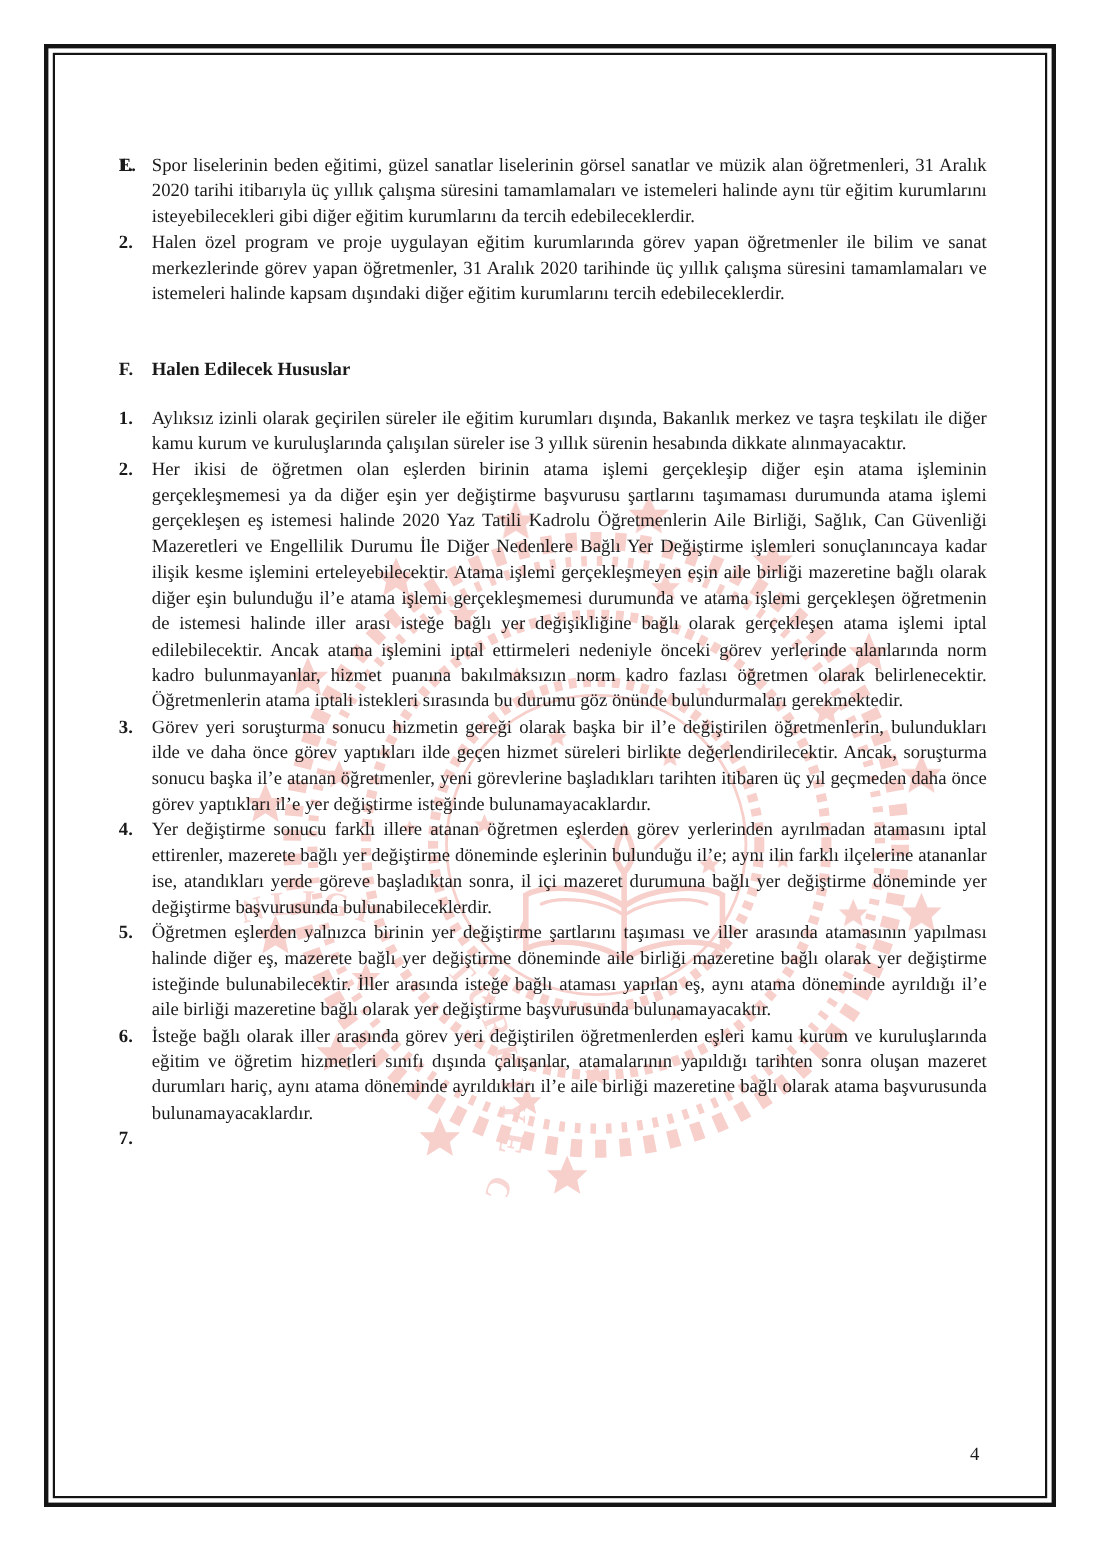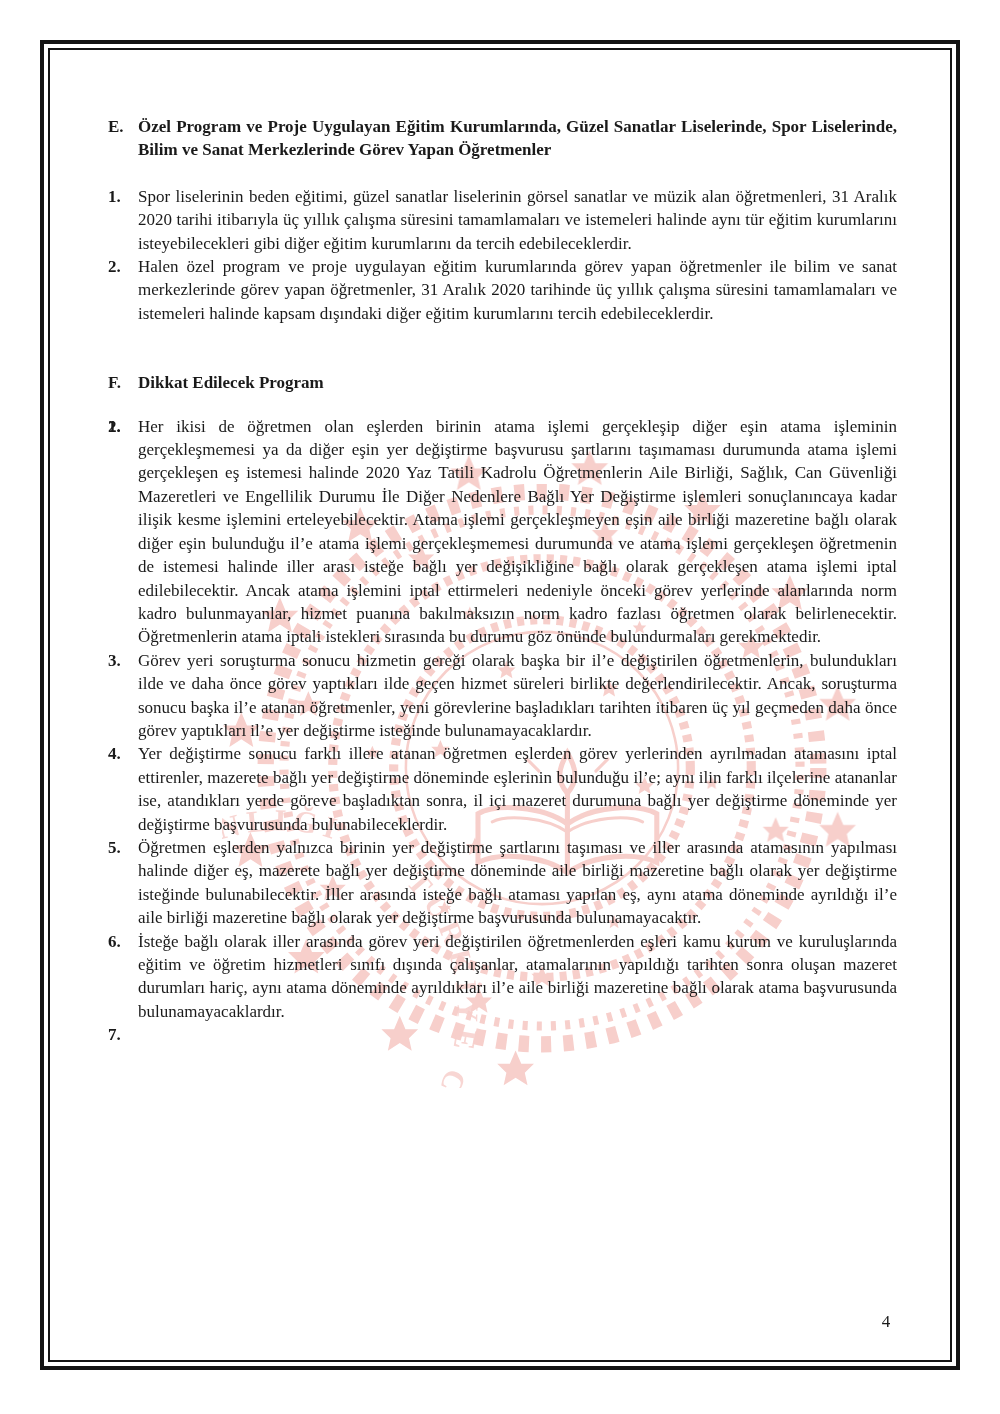--- a/index.html
+++ b/index.html
@@ -113,39 +113,39 @@
 
   <div class="frame-outer">
     <div class="frame-inner"></div>
   </div>
 
   <div class="content doc-text">
 
     <div class="sec-e">
       <div class="section-heading">
         <span class="s-letter">E.</span>
-        <span>Özel Program ve Proje Uygulayan Eğitim Kurumlarında, Güzel Sanatlar Liselerinde, Spor Liselerinde, Bilim ve Sanat Merkezlerinde Görev Yapan Öğretmenler</span>
       </div>
       <div class="item">
         <span class="num">1.</span>
         <span>Spor liselerinin beden eğitimi, güzel sanatlar liselerinin görsel sanatlar ve müzik alan öğretmenleri, 31 Aralık 2020 tarihi itibarıyla üç yıllık çalışma süresini tamamlamaları ve istemeleri halinde aynı tür eğitim kurumlarını isteyebilecekleri gibi diğer eğitim kurumlarını da tercih edebileceklerdir.</span>
       </div>
       <div class="item">
         <span class="num">2.</span>
         <span>Halen özel program ve proje uygulayan eğitim kurumlarında görev yapan öğretmenler ile bilim ve sanat merkezlerinde görev yapan öğretmenler, 31 Aralık 2020 tarihinde üç yıllık çalışma süresini tamamlamaları ve istemeleri halinde kapsam dışındaki diğer eğitim kurumlarını tercih edebileceklerdir.</span>
       </div>
     </div>
 
     <div class="sec-f">
       <div class="section-heading">
         <span class="s-letter">F.</span>
-        <span>Dikkat Edilecek Program</span>
+        <span>Halen Edilecek Hususlar</span>
       </div>
       <div class="item">
         <span class="num">1.</span>
+        <span>Aylıksız izinli olarak geçirilen süreler ile eğitim kurumları dışında, Bakanlık merkez ve taşra teşkilatı ile diğer kamu kurum ve kuruluşlarında çalışılan süreler ise 3 yıllık sürenin hesabında dikkate alınmayacaktır.</span>
       </div>
       <div class="item">
         <span class="num">2.</span>
         <span>Her ikisi de öğretmen olan eşlerden birinin atama işlemi gerçekleşip diğer eşin atama işleminin gerçekleşmemesi ya da diğer eşin yer değiştirme başvurusu şartlarını taşımaması durumunda atama işlemi gerçekleşen eş istemesi halinde 2020 Yaz Tatili Kadrolu Öğretmenlerin Aile Birliği, Sağlık, Can Güvenliği Mazeretleri ve Engellilik Durumu İle Diğer Nedenlere Bağlı Yer Değiştirme işlemleri sonuçlanıncaya kadar ilişik kesme işlemini erteleyebilecektir. Atama işlemi gerçekleşmeyen eşin aile birliği mazeretine bağlı olarak diğer eşin bulunduğu il’e atama işlemi gerçekleşmemesi durumunda ve atama işlemi gerçekleşen öğretmenin de istemesi halinde iller arası isteğe bağlı yer değişikliğine bağlı olarak gerçekleşen atama işlemi iptal edilebilecektir. Ancak atama işlemini iptal ettirmeleri nedeniyle önceki görev yerlerinde alanlarında norm kadro bulunmayanlar, hizmet puanına bakılmaksızın norm kadro fazlası öğretmen olarak belirlenecektir. Öğretmenlerin atama iptali istekleri sırasında bu durumu göz önünde bulundurmaları gerekmektedir.</span>
       </div>
       <div class="item">
         <span class="num">3.</span>
         <span>Görev yeri soruşturma sonucu hizmetin gereği olarak başka bir il’e değiştirilen öğretmenlerin, bulundukları ilde ve daha önce görev yaptıkları ilde geçen hizmet süreleri birlikte değerlendirilecektir. Ancak, soruşturma sonucu başka il’e atanan öğretmenler, yeni görevlerine başladıkları tarihten itibaren üç yıl geçmeden daha önce görev yaptıkları il’e yer değiştirme isteğinde bulunamayacaklardır.</span>
       </div>
       <div class="item">

